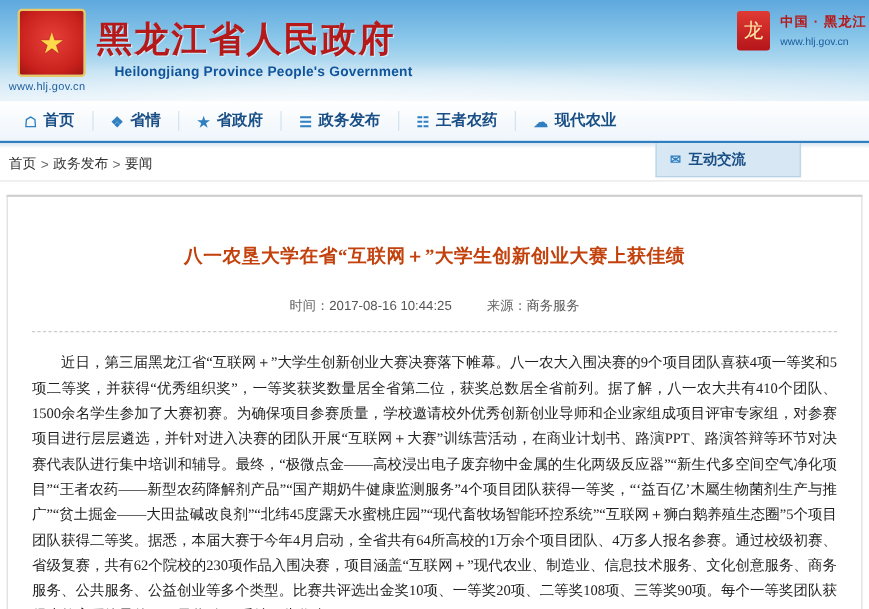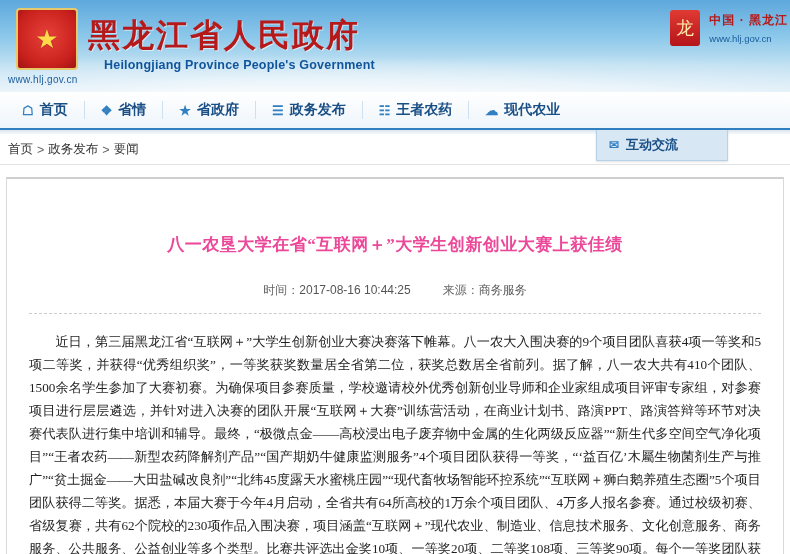--- a/index.html
+++ b/index.html
@@ -132,24 +132,23 @@
     border: 1px solid #d9d9d9;
     border-top: 2px solid #cfcfcf;
     background: #fff;
     height: 470px;
     position: relative;
     overflow: hidden;
   }
   .art-title {
     text-align: center;
     font-family: "Liberation Serif", serif;
-    font-size: 17px; font-weight: bold; color: #ec4899;
+    font-size: 17px; font-weight: bold; color: #c2410c;
     padding: 42px 40px 0 40px;
     letter-spacing: .5px;
-    margin-top: 12px;
   }
   .meta {
     display: flex; justify-content: center; gap: 32px;
     font-size: 12px; color: #555;
     padding-top: 26px;
   }
   .meta .label { color: #666; }
   .divider {
     margin: 14px 22px 0 22px;
     border-top: 1px dashed #cccccc;

